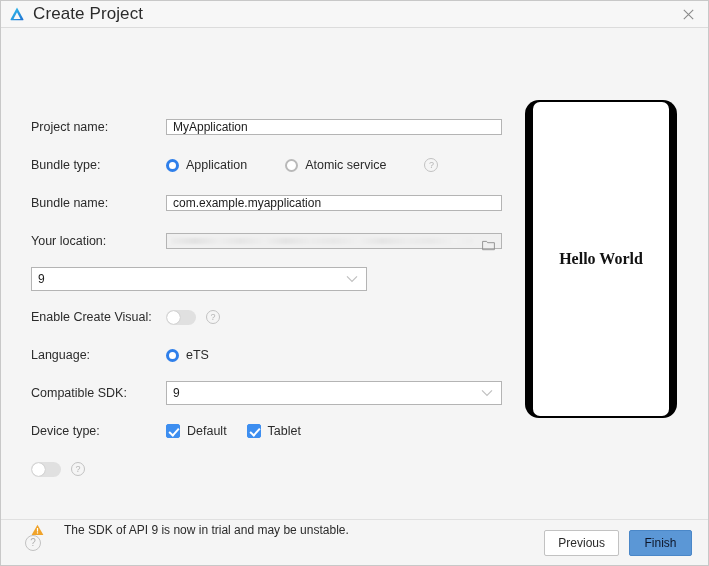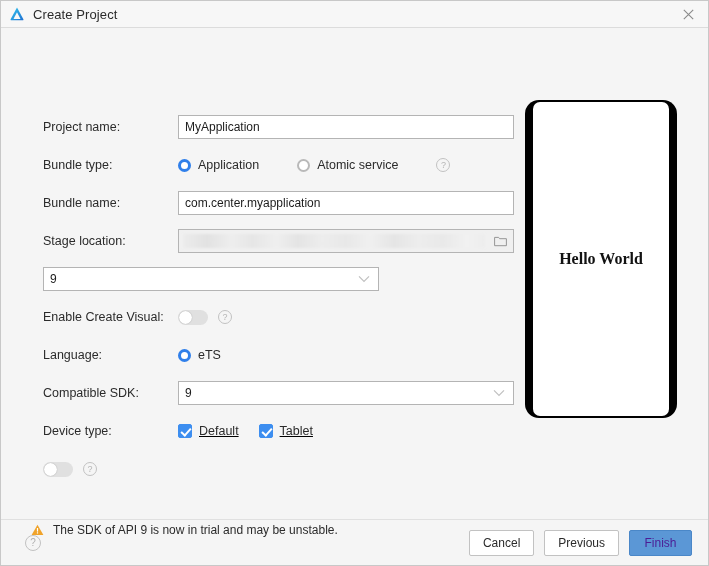--- a/index.html
+++ b/index.html
@@ -33,21 +33,21 @@
     padding: 0 0 0 8px;
     position: relative;
   }
   .app-icon {
     width: 16px; height: 16px;
     margin-right: 8px;
     flex: 0 0 auto;
     display: block;
   }
   .title-text {
-    font-size: 13px;
+    font-size: 17px;
     color: #2b2b2b;
     letter-spacing: 0.1px;
   }
   .close-btn {
     position: absolute;
     right: 0; top: 0;
     width: 40px; height: 26px;
     display: flex; align-items: center; justify-content: center;
     cursor: pointer;
   }
@@ -71,39 +71,39 @@
   .form {
     position: absolute;
     left: 0; top: 80px;
     width: 510px;
   }
 
   .row {
     height: 38px;
     display: flex;
     align-items: center;
-    padding-left: 42px;
+    padding-left: 30px;
   }
   .row .label {
     width: 135px;
     flex: 0 0 135px;
     font-size: 12.5px;
     color: #2b2b2b;
   }
   .row .ctl {
     flex: 1 1 auto;
     display: flex;
     align-items: center;
     height: 100%;
   }
 
   
   .text-input {
     width: 336px;
-    height: 24px;
+    height: 16px;
     background: #ffffff;
     border: 1px solid #b4b4b4;
     font-size: 12px;
     color: #1c1c1c;
     padding: 0 6px;
     line-height: 22px;
     display: flex;
     align-items: center;
     font-family: "Liberation Sans", sans-serif;
     text-align: right;
@@ -170,21 +170,21 @@
     flex: 0 0 auto;
     box-sizing: border-box;
   }
   .radio.on {
     border: 3.5px solid #2f7fea;
     background: #ffffff;
   }
   .radio-label { font-size: 12.5px; color: #2b2b2b; }
 
   
-  .cb-group { display: flex; align-items: center; text-decoration: underline; }
+  .cb-group { display: flex; align-items: center; }
   .cb-item { display: flex; align-items: center; margin-right: 20px; cursor: pointer; }
   .checkbox {
     width: 14px; height: 14px;
     border-radius: 2px;
     background: #ffffff;
     border: 1px solid #b4b4b4;
     margin-right: 7px;
     flex: 0 0 auto;
     position: relative;
   }
@@ -240,21 +240,21 @@
   .warn {
     position: absolute;
     left: 30px;
     top: 495px;
     display: flex;
     align-items: center;
   }
   .warn-text {
     font-size: 12px;
     color: #2b2b2b;
-    margin-left: 9px;
+    margin-left: 20px;
   }
 
   
   .preview {
     position: absolute;
     left: 524px;
     top: 72px;
     width: 152px;
     height: 318px;
     background: #000000;
@@ -306,21 +306,21 @@
     border: 1px solid #c2c2c2;
     background: #ffffff;
     color: #2b2b2b;
     border-radius: 2px;
     cursor: pointer;
     font-family: "Liberation Sans", sans-serif;
   }
   .btn.primary {
     background: #5b97d6;
     border-color: #4a87c8;
-    color: #4c1d95;
+    color: #0f172a;
   }
 </style>
 </head>
 <body>
 
 <div class="window">
 
   <div class="titlebar">
     <svg class="app-icon" viewBox="0 0 16 16">
       <defs>
@@ -365,26 +365,26 @@
               <span class="radio-label">Atomic service</span>
             </div>
             <div class="help-icon">?</div>
           </div>
         </div>
       </div>
 
       <div class="row">
         <div class="label">Bundle name:</div>
         <div class="ctl">
-          <div class="text-input">com.center.myapplication</div>
-        </div>
-      </div>
-
-      <div class="row">
-        <div class="label">Stage location:</div>
+          <div class="text-input">com.example.myapplication</div>
+        </div>
+      </div>
+
+      <div class="row">
+        <div class="label">Your location:</div>
         <div class="ctl">
           <div class="text-input readonly">
             <span class="blur-fill"></span>
             <span class="folder-btn">
               <svg width="13" height="11" viewBox="0 0 13 11">
                 <path d="M0.6 1.4 h4 l1 1.3 h6.8 v7.0 h-11.8 z" fill="none" stroke="#8c8c8c" stroke-width="0.9"></path>
               </svg>
             </span>
           </div>
         </div>
@@ -476,18 +476,17 @@
       <div class="phone-screen">
         <span class="hello">Hello World</span>
       </div>
     </div>
 
   </div>
 
   <div class="footer">
     <div class="footer-help">?</div>
     <div class="footer-spacer"></div>
-    <button class="btn">Cancel</button>
     <button class="btn">Previous</button>
     <button class="btn primary">Finish</button>
   </div>
 
 </div>
 
 </body></html>

